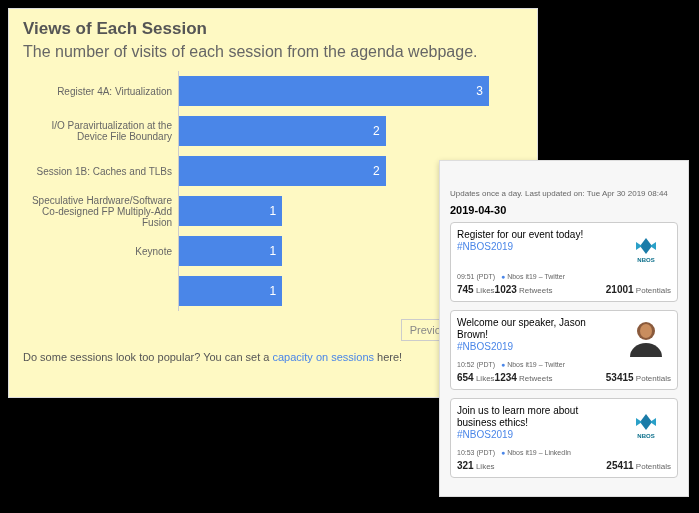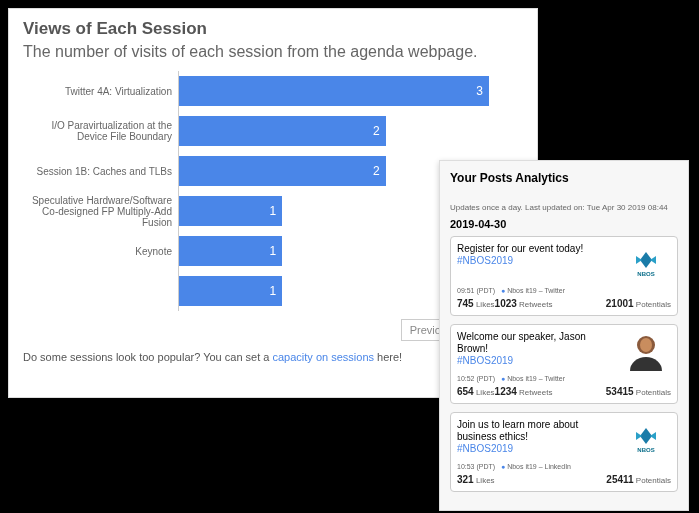--- a/index.html
+++ b/index.html
@@ -1,16 +1,16 @@
 <!DOCTYPE html>
 <html><head>
 <meta charset="utf-8">
 <style>
 html,body{margin:0;padding:0;background:#000;font-family:-apple-system,BlinkMacSystemFont,"Segoe UI",Helvetica,Arial,sans-serif;width:699px;height:513px;overflow:hidden}
-.panel{background:#ffffff;border:1px solid #ddd;box-shadow:0 2px 6px rgba(0,0,0,.2);position:absolute}
+.panel{background:#fef9c3;border:1px solid #ddd;box-shadow:0 2px 6px rgba(0,0,0,.2);position:absolute}
 .chart-panel{left:8px;top:8px;width:530px;height:390px;padding:10px 14px;box-sizing:border-box}
 .chart-title{font-size:17px;color:#555;margin:0 0 4px}
 .chart-sub{font-size:16px;color:#666;margin:0 0 10px}
 .plot{display:flex}
 .ylabels{width:155px;font-size:10px;color:#666;text-align:right;padding-right:6px;box-sizing:border-box}
 .ylabels div{height:40px;display:flex;align-items:center;justify-content:flex-end;line-height:1.1}
 .bars{flex:1;border-left:1px solid #ccc;position:relative}
 .bar-row{height:40px;display:flex;align-items:center}
 .bar{background:#4a86e8;height:30px;display:flex;align-items:center;justify-content:flex-end;color:#fff;font-size:12px;padding-right:6px;box-sizing:border-box}
 .pager{margin-top:8px;text-align:right;font-size:11px}
@@ -36,21 +36,21 @@
 .stats span{color:#666}
 </style>
 </head>
 <body>
 
 <div class="panel chart-panel">
   <h2 class="chart-title">Views of Each Session</h2>
   <p class="chart-sub">The number of visits of each session from the agenda webpage.</p>
   <div class="plot">
     <div class="ylabels" id="ylabels">
-        <div>Twitter 4A: Virtualization</div>
+        <div>Register 4A: Virtualization</div>
         <div>I/O Paravirtualization at the Device File Boundary</div>
         <div>Session 1B: Caches and TLBs</div>
         <div>Speculative Hardware/Software Co-designed FP Multiply-Add Fusion</div>
         <div>Keynote</div>
         <div></div>
       </div>
     <div class="bars" id="bars">
         <div class="bar-row">
           <div class="bar" style="width: 90.0901%;">3</div>
         </div>
@@ -73,21 +73,20 @@
   </div>
   <div class="pager">
     <span>Previous 20</span><span class="active">1</span><span class="link">2</span>
   </div>
   <div class="footer-note">
     <span>Do some sessions look too popular? You can set a </span><a href="#">capacity on sessions</a><span> here!</span>
   </div>
 </div>
 
 <div class="panel posts-panel">
-  <p class="posts-title">Your Posts Analytics</p>
   <p class="posts-sub">Updates once a day. Last updated on: Tue Apr 30 2019 08:44</p>
   <div class="posts-date">2019-04-30</div>
   <div id="cards">
       <div class="card">
    <div class="card-top">
      <div class="card-text">Register for our event today!<br><span class="hashtag">#NBOS2019</span></div>
      <div class="thumb">
             <svg width="40" height="30" viewBox="0 0 40 30">
               <polygon points="20,4 26,12 20,20 14,12" fill="#1a7ba8"></polygon>
               <polygon points="10,8 16,12 10,16" fill="#2aa0c8"></polygon>

